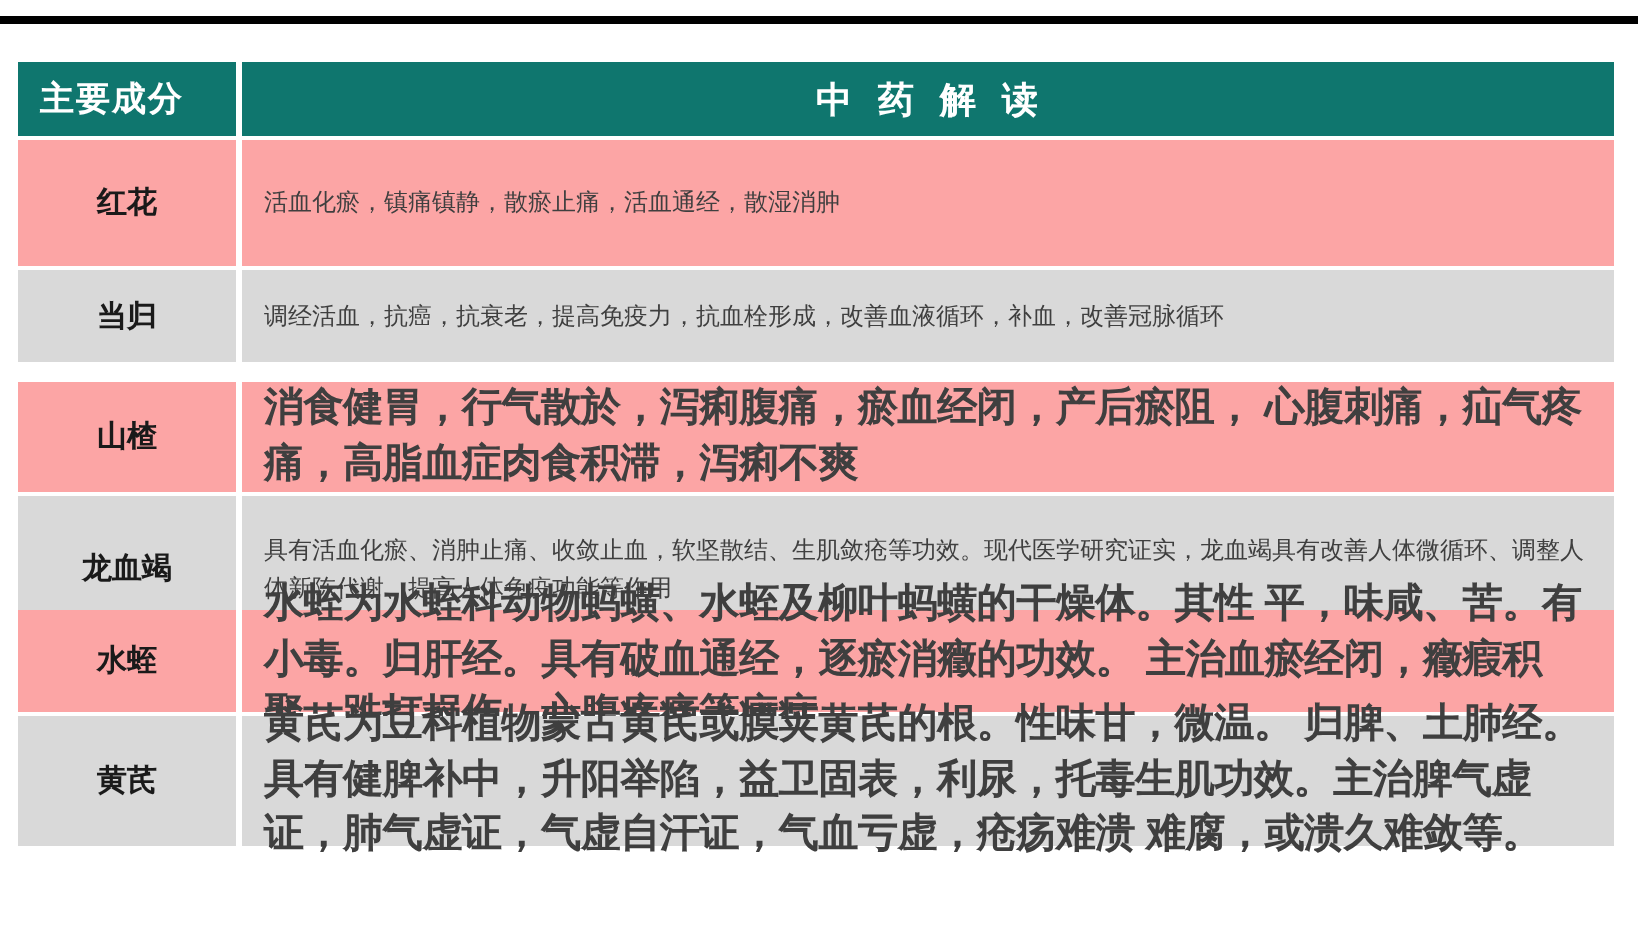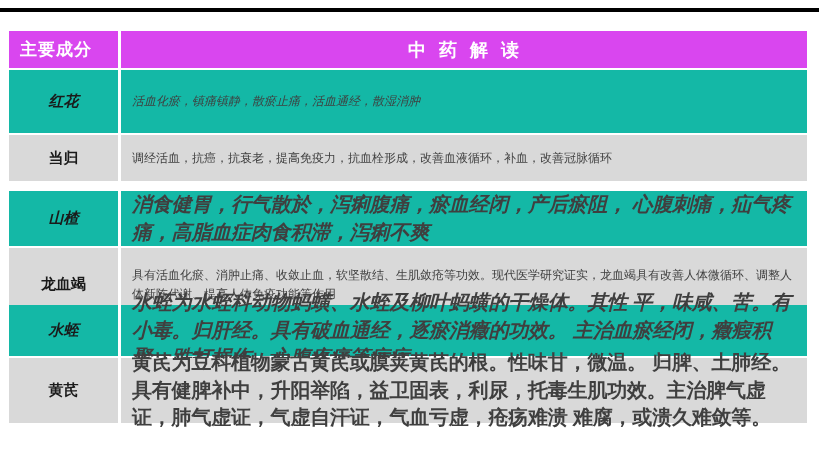--- a/index.html
+++ b/index.html
@@ -23,34 +23,34 @@
     display: flex;
     flex-direction: column;
     gap: 2px;
   }
   .trow { display: flex; gap: 3px; }
   .cell { box-sizing: border-box; display: flex; align-items: center; }
   .name-col { width: 109px; flex: 0 0 109px; justify-content: center; text-align: center; }
   .desc-col { flex: 1 1 auto; padding: 3px 8px 3px 11px; }
 
   
-  .header-row .cell { background: #d946ef; color: #ffffff; height: 37px; }
+  .header-row .cell { background: #0f766e; color: #ffffff; height: 37px; }
   .header-name {
     font-size: 17px; font-weight: 600;
     justify-content: flex-start; padding-left: 11px;
     letter-spacing: 1px;
   }
   .header-desc {
     font-size: 18px; font-weight: 600;
     justify-content: center;
     letter-spacing: 4px;
   }
 
   
-  .row-light .cell { background: #14b8a6; font-style: italic; }
+  .row-light .cell { background: #fca5a5; }
   .row-dark  .cell { background: #d9d9d9; }
   .h63 { height: 63px; } .h63 .cell { height: 63px; }
   .h46 { height: 54px; } .h46 .cell { height: 46px; }
   .h55 { height: 55px; } .h55 .cell { height: 55px; }
   .h73 { height: 55px; } .h73 .cell { height: 73px; }
   .h51 { height: 51px; } .h51 .cell { height: 51px; }
   .h65 { height: 65px; } .h65 .cell { height: 65px; }
 
   .herb-name {
     font-size: 15px; font-weight: bold; color: #1a1a1a;

